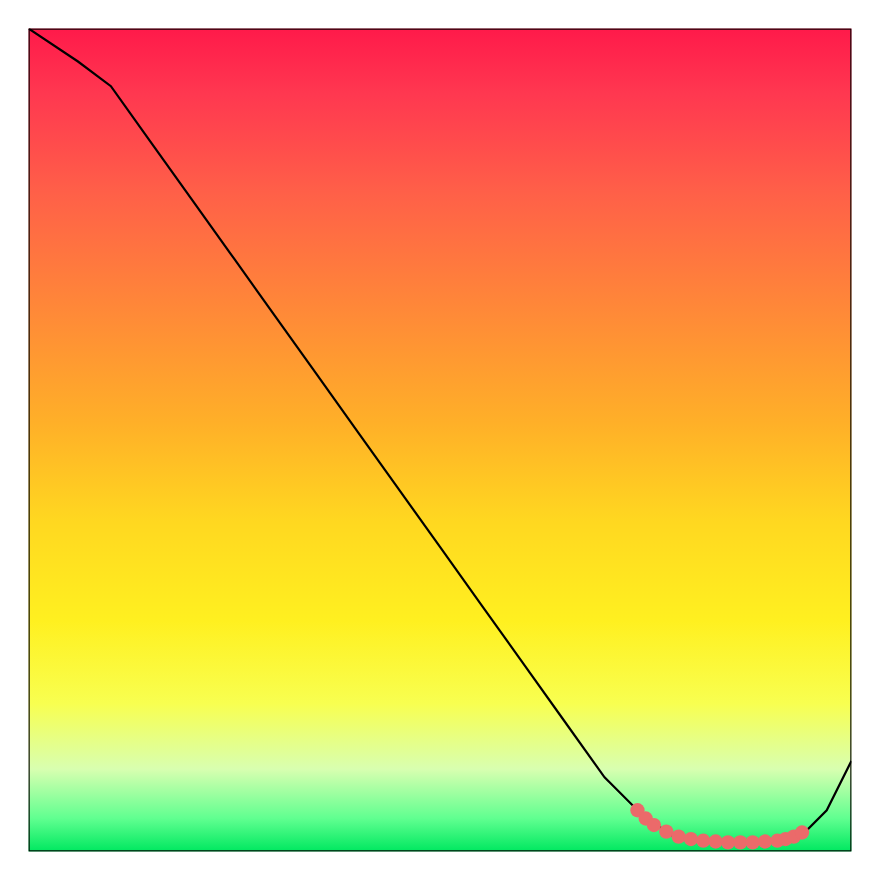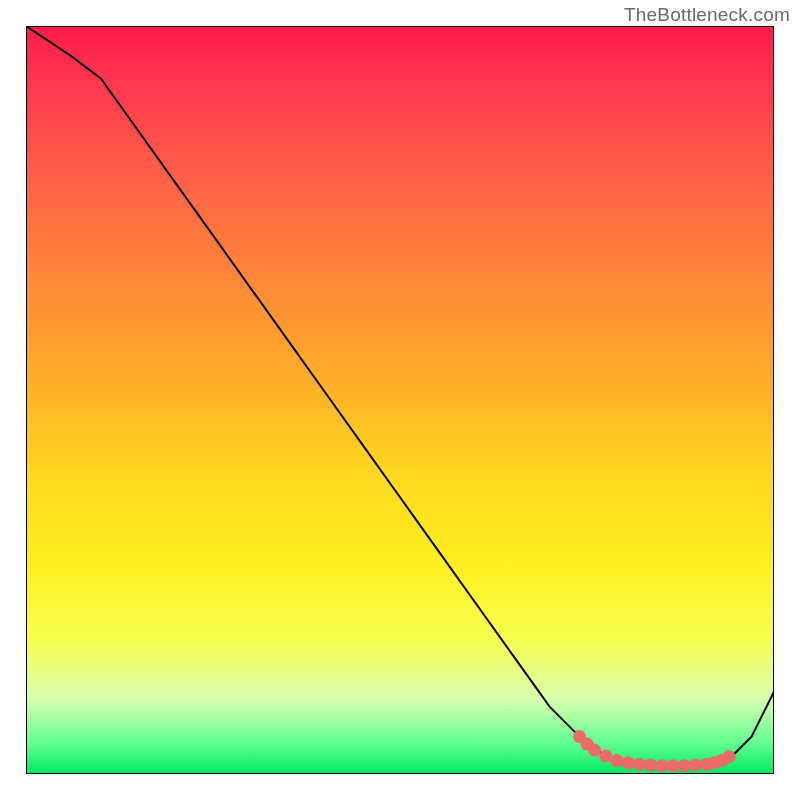--- a/index.html
+++ b/index.html
@@ -69,21 +69,20 @@
     height: 748px;
     border: 1px solid #000;
     pointer-events: none;
   }
 </style>
 </head>
 <body>
 
 <div class="chart-container">
 
-  <div class="watermark">TheBottleneck.com</div>
 
   <div class="plot-area">
     <div class="gradient-bg"></div>
     <svg class="curve-svg" viewBox="0 0 748 748" preserveAspectRatio="none">
       <g id="curve-group">
           <path d="M0.00 0.00 L44.88 29.92 L74.80 52.36 L112.20 104.72 L149.60 157.08 L187.00 209.44 L224.40 261.80 L261.80 314.16 L299.20 366.52 L336.60 418.88 L374.00 471.24 L411.40 523.60 L448.80 575.96 L486.20 628.32 L523.60 680.68 L553.52 710.60 L583.44 733.04 L598.40 736.78 L613.36 739.02 L628.32 740.52 L643.28 740.52 L658.24 740.52 L673.20 740.52 L688.16 739.02 L703.12 733.04 L725.56 710.60 L748.00 665.72 " fill="none" stroke="#000000" stroke-width="2"></path>
         </g>
       <g id="marker-group">
           <circle cx="553.52" cy="710.60" r="6.5" fill="#eb6a6a"></circle>
           <circle cx="561.00" cy="718.08" r="6.5" fill="#eb6a6a"></circle>

